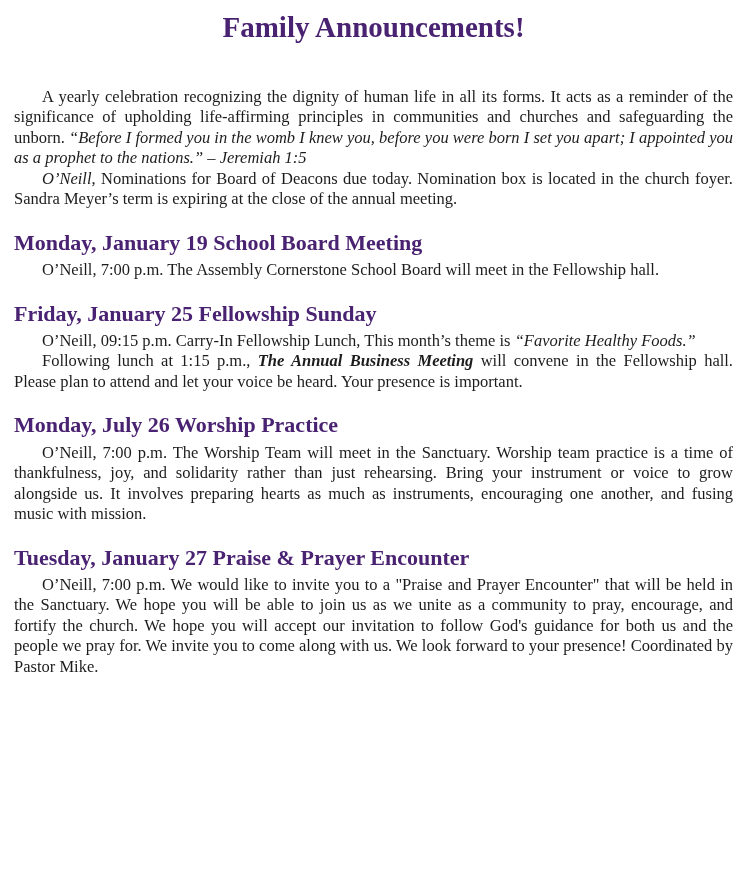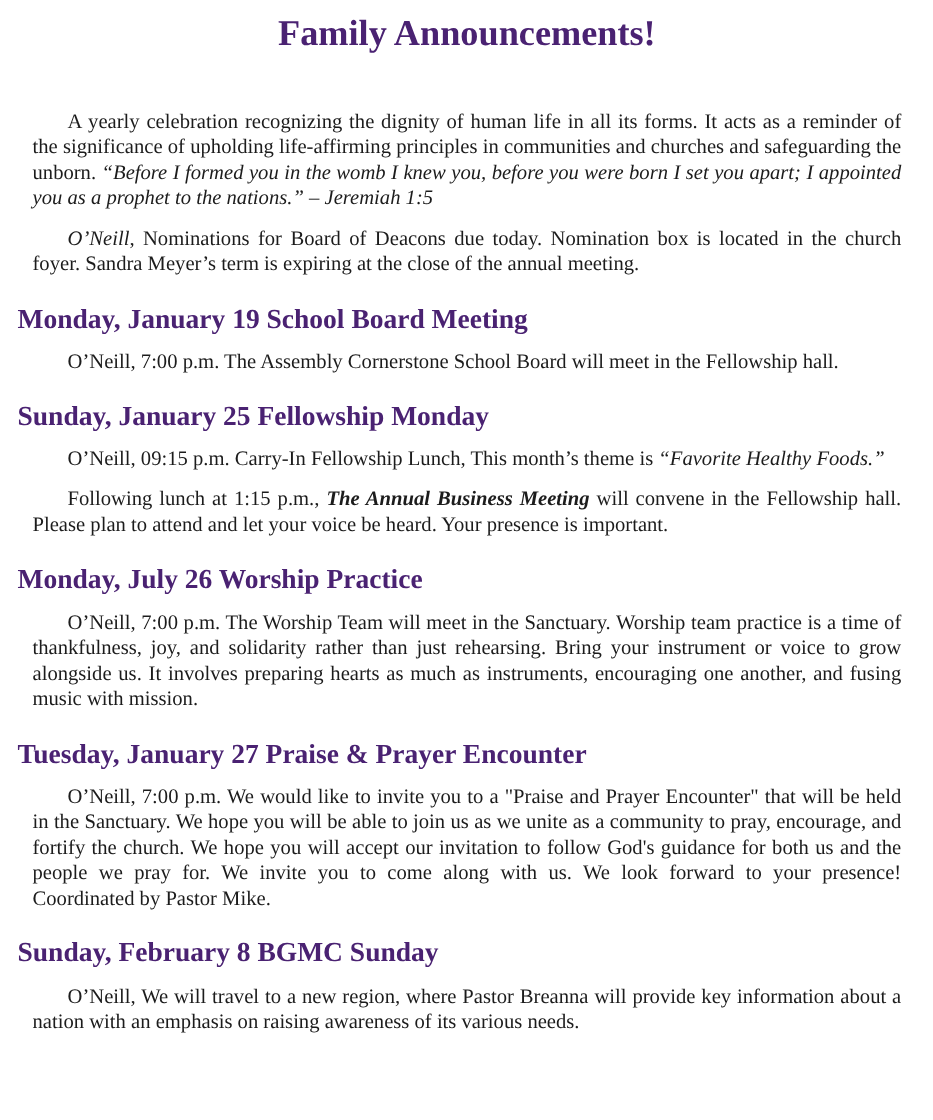--- a/index.html
+++ b/index.html
@@ -26,21 +26,21 @@
     color: #4a2272;
   }
   .section-heading {
     margin: 20px 0 5px 0;
     font-size: 22px;
     line-height: 1.15;
     font-weight: bold;
     color: #4a2272;
   }
   .body-para {
-    margin: 12px;
+    margin: 0;
     font-size: 16.5px;
     line-height: 20.5px;
     text-align: justify;
     text-indent: 28px;
     color: #1c1c1c;
   }
   .run-italic { font-style: italic; }
   .run-bold-italic { font-style: italic; font-weight: bold; }
 </style>
 </head>
@@ -54,34 +54,30 @@
     <p class="body-para"><span>A yearly celebration recognizing the dignity of human life in all its forms. It acts as a reminder of the significance of upholding life-affirming principles in communities and churches and safeguarding the unborn. </span><span class="run-italic">“Before I formed you in the womb I knew you, before you were born I set you apart; I appointed you as a prophet to the nations.” – Jeremiah 1:5</span></p>
     <p class="body-para"><span class="run-italic">O’Neill</span><span>, Nominations for Board of Deacons due today. Nomination box is located in the church foyer. Sandra Meyer’s term is expiring at the close of the annual meeting.</span></p>
   </section>
 
   <section>
     <h2 class="section-heading">Monday, January 19 School Board Meeting</h2>
     <p class="body-para"><span>O’Neill, 7:00 p.m. The Assembly Cornerstone School Board will meet in the Fellowship hall.</span></p>
   </section>
 
   <section>
-    <h2 class="section-heading">Sunday, January 25 Fellowship Monday</h2>
+    <h2 class="section-heading">Friday, January 25 Fellowship Sunday</h2>
     <p class="body-para"><span>O’Neill, 09:15 p.m. Carry-In Fellowship Lunch, This month’s theme is </span><span class="run-italic">“Favorite Healthy Foods.”</span></p>
     <p class="body-para"><span>Following lunch at 1:15 p.m., </span><span class="run-bold-italic">The Annual Business Meeting</span><span> will convene in the Fellowship hall. Please plan to attend and let your voice be heard. Your presence is important.</span></p>
   </section>
 
   <section>
     <h2 class="section-heading">Monday, July 26 Worship Practice</h2>
     <p class="body-para"><span>O’Neill, 7:00 p.m. The Worship Team will meet in the Sanctuary. Worship team practice is a time of thankfulness, joy, and solidarity rather than just rehearsing. Bring your instrument or voice to grow alongside us. It involves preparing hearts as much as instruments, encouraging one another, and fusing music with mission.</span></p>
   </section>
 
   <section>
     <h2 class="section-heading">Tuesday, January 27 Praise &amp; Prayer Encounter</h2>
     <p class="body-para"><span>O’Neill, 7:00 p.m. We would like to invite you to a "Praise and Prayer Encounter" that will be held in the Sanctuary. We hope you will be able to join us as we unite as a community to pray, encourage, and fortify the church. We hope you will accept our invitation to follow God's guidance for both us and the people we pray for. We invite you to come along with us. We look forward to your presence! Coordinated by Pastor Mike.</span></p>
   </section>
 
-  <section>
-    <h2 class="section-heading">Sunday, February 8 BGMC Sunday</h2>
-    <p class="body-para"><span>O’Neill, We will travel to a new region, where Pastor Breanna will provide key information about a nation with an emphasis on raising awareness of its various needs.</span></p>
-  </section>
 
 
 </main>
 
 </body></html>

